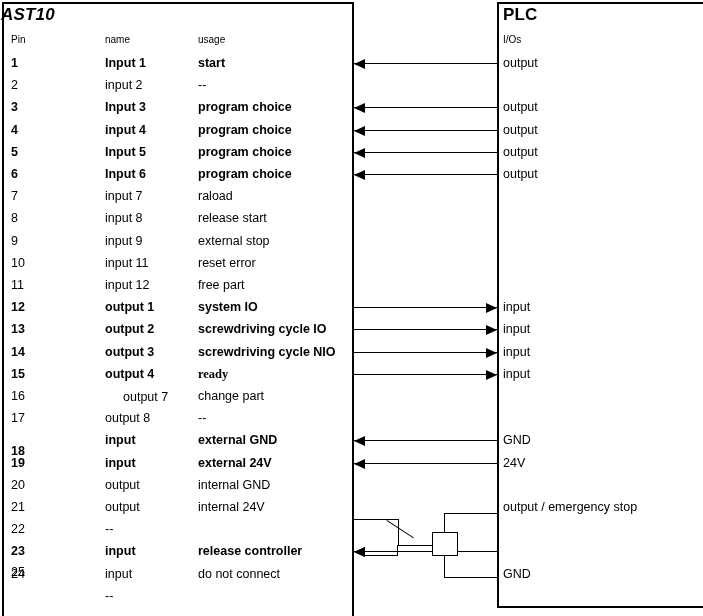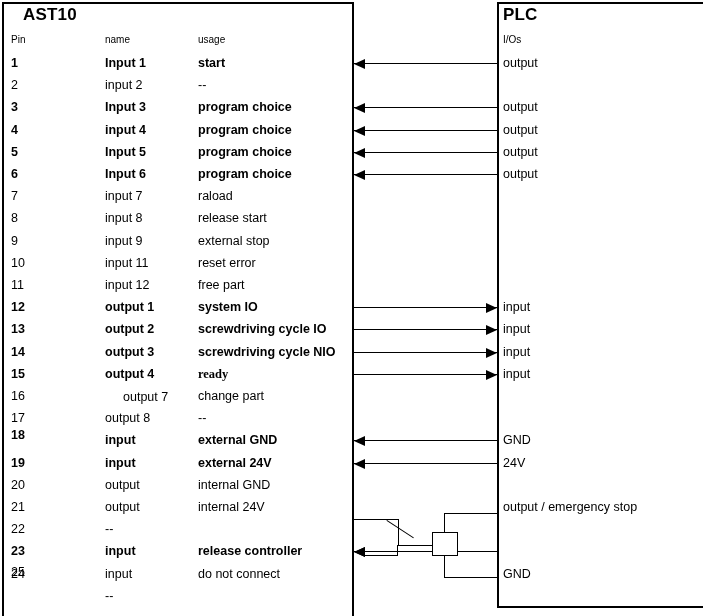--- a/index.html
+++ b/index.html
@@ -44,21 +44,21 @@
   }
 
   
   .panel-title {
     position: absolute;
     font-size: 17px;
     font-weight: bold;
     letter-spacing: 0.2px;
     white-space: nowrap;
   }
-  #ast10-title { left: 23px; top: 5px; }
+  #ast10-title { left: 1px; top: 5px; font-style: italic; }
   #plc-title   { left: 503px; top: 5px; }
 
   
   .col-head {
     position: absolute;
     font-size: 10px;
     white-space: nowrap;
   }
 
   
@@ -176,21 +176,21 @@
       <div class="cell col-usage bold" style="top: 344.6px;">screwdriving cycle NIO</div>
       <div class="cell col-pin bold" style="top: 366.8px;">15</div>
       <div class="cell col-name bold" style="top: 366.8px;">output 4</div>
       <div class="cell col-usage bold" style="top: 366.8px; font-family: Liberation Serif, serif;">ready</div>
       <div class="cell col-pin" style="top: 389px;">16</div>
       <div class="cell col-name" style="top: 390px; margin-left: 18px;">output 7</div>
       <div class="cell col-usage" style="top: 389px;">change part</div>
       <div class="cell col-pin" style="top: 411.2px;">17</div>
       <div class="cell col-name" style="top: 411.2px;">output 8</div>
       <div class="cell col-usage" style="top: 411.2px;">--</div>
-      <div class="cell col-pin bold" style="top: 428px;">18</div>
+      <div class="cell col-pin bold" style="top: 444px;">18</div>
       <div class="cell col-name bold" style="top: 433.4px;">input</div>
       <div class="cell col-usage bold" style="top: 433.4px;">external GND</div>
       <div class="cell col-pin bold" style="top: 455.6px;">19</div>
       <div class="cell col-name bold" style="top: 455.6px;">input</div>
       <div class="cell col-usage bold" style="top: 455.6px;">external 24V</div>
       <div class="cell col-pin" style="top: 477.8px;">20</div>
       <div class="cell col-name" style="top: 477.8px;">output</div>
       <div class="cell col-usage" style="top: 477.8px;">internal GND</div>
       <div class="cell col-pin" style="top: 500px;">21</div>
       <div class="cell col-name" style="top: 500px;">output</div>

